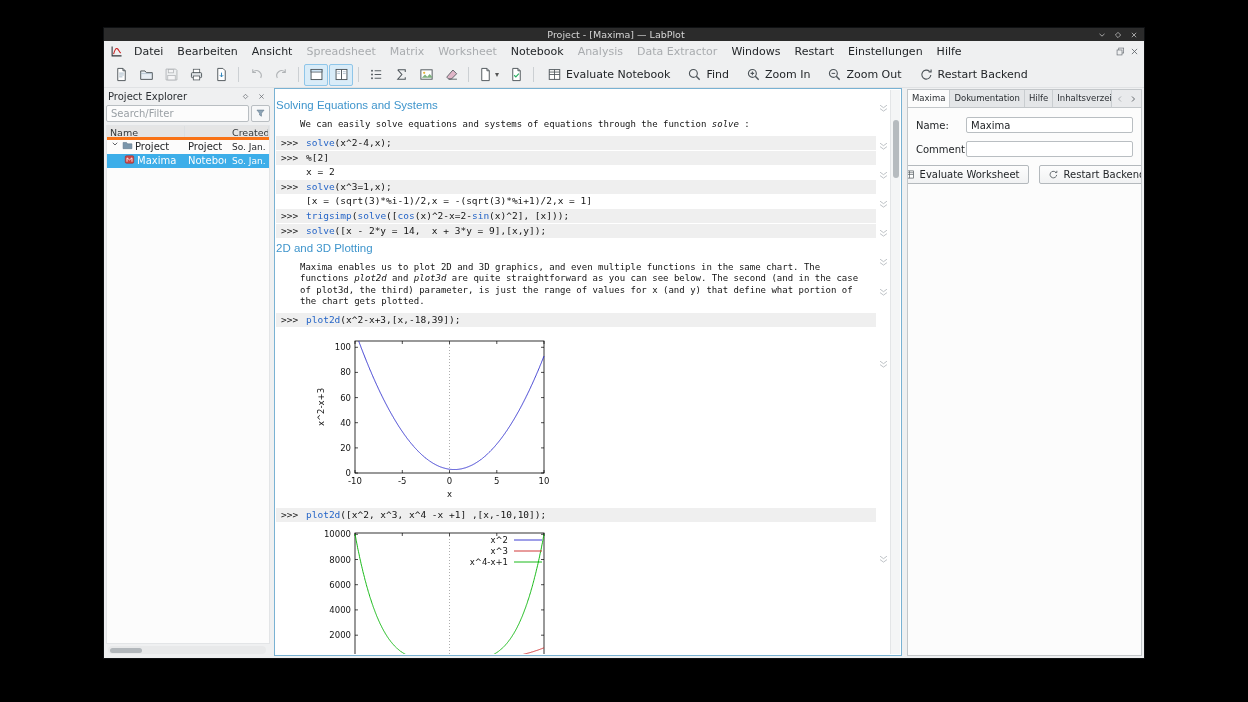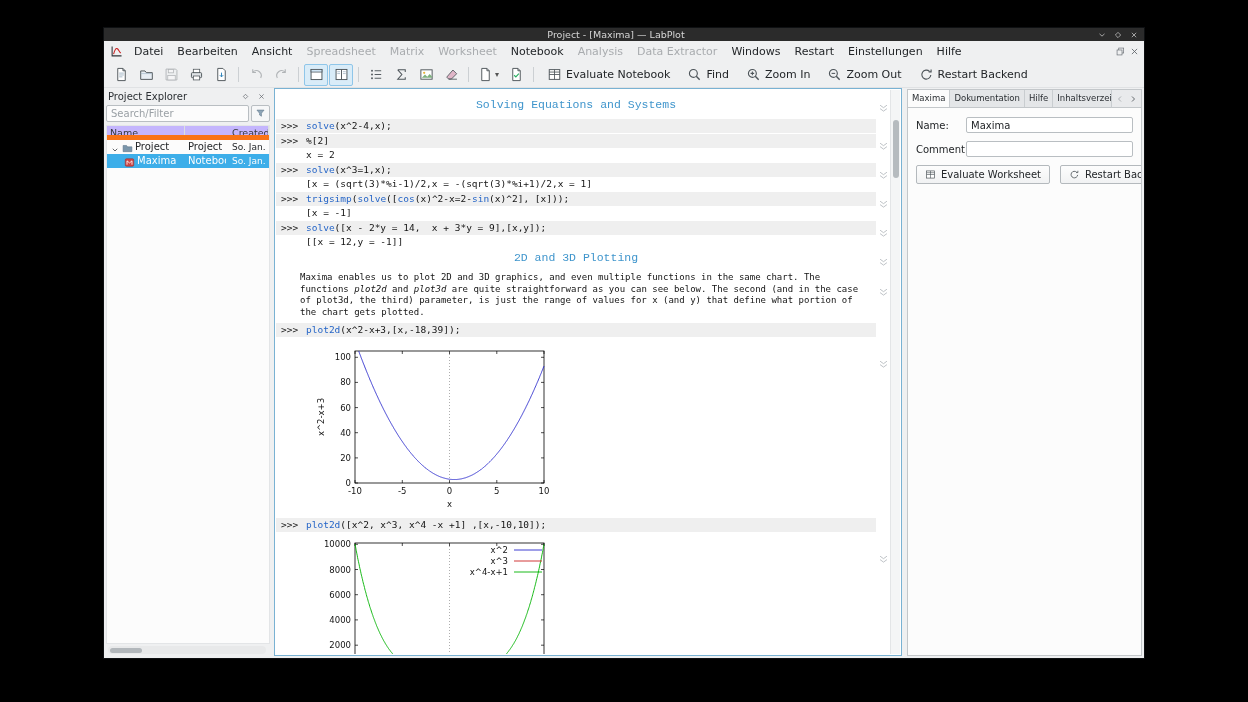--- a/index.html
+++ b/index.html
@@ -39,36 +39,36 @@
   
   .left-dock{width:164px;margin-right:4px;display:flex;flex-direction:column;position:relative;padding-bottom:12px}
   .dock-header{height:16px;display:flex;align-items:center;gap:3px;padding:0 2px;flex:0 0 auto}
   .dock-title{font-size:10px;flex:1;white-space:nowrap;overflow:hidden;color:#2c3034}
   .dock-btn{width:13px;height:13px}
   .search-row{display:flex;gap:2px;margin:1px 0 3px;flex:0 0 auto}
   .search-input{flex:1;min-width:0;height:17px;border:1px solid #b9bec2;border-radius:2px;background:#fcfcfc;font-size:10px;padding:0 4px;font-family:inherit;color:#232629}
   .search-input::placeholder{color:#9aa0a5}
   .filter-btn{width:19px;height:17px;border:1px solid #b9bec2;border-radius:2px;background:#f6f7f8}
   .tree{flex:1;background:#fcfcfc;font-size:10px;overflow:hidden;position:relative;border:1px solid #e3e5e7}
-  .tree-head{display:flex;height:14px;background:#c4b5fd;border-bottom:5px solid #f97316}
+  .tree-head{display:flex;height:14px;background:#e5e5e5;border-bottom:3px solid #f97316}
   .th-cell{padding:0 3px;line-height:13px;border-right:1px solid #dcdfe1;color:#33373a;overflow:hidden;white-space:nowrap;font-size:9.5px}
   .tree-row{display:flex;height:14px;line-height:14px;white-space:nowrap;cursor:default}
   .tree-row.selected{background:#3daee9;color:#fcfcfc}
-  .tr-cell{padding:0 3px;overflow:hidden;display:flex;align-items:flex-end;gap:2px;flex:0 0 auto}
+  .tr-cell{padding:0 3px;overflow:hidden;display:flex;align-items:flex-start;gap:2px;flex:0 0 auto}
   .tr-text{overflow:hidden}
   .expander{width:10px;flex:0 0 auto}
   .tree-ico{flex:0 0 auto}
   .hscroll{position:absolute;left:2px;right:4px;bottom:2px;height:8px;background:#e8e9ea;border-radius:4px}
   .hthumb{position:absolute;left:2px;top:1.5px;width:32px;height:5px;background:#b2b7bb;border-radius:3px}
 
   
   .center{flex:1;min-width:0;position:relative}
   .notebook-frame{position:absolute;inset:0;background:#fff;border:1px solid #79b2d3;overflow:hidden}
   .nb-content{position:absolute;top:1px;left:1px;right:25px;bottom:1px;overflow:hidden;font-family:"DejaVu Sans Mono",monospace;font-size:9.5px;line-height:12px;color:#141414;padding-top:5px}
-  .nb-heading{font-size:11.5px;line-height:14px;color:#3f95cc;text-align:center;margin:3px 0 7px;font-family:Liberation Mono, monospace}
+  .nb-heading{font-size:11.5px;line-height:14px;color:#3f95cc;text-align:left;margin:3px 0 7px;font-family:Liberation Sans, sans-serif}
   .nb-para{margin:0 6px 5px 24px;line-height:11.5px;font-size:9px}
   .nb-para .it{font-style:italic}
   .nb-in{background:#efefef;padding:1px 0 1px 5px;margin-bottom:1px;display:flex}
   .nb-prompt{width:17px;margin-right:8px;flex:0 0 auto;color:#222;white-space:pre}
   .nb-code{white-space:pre}
   .kw{color:#2565c7}
   .nb-out{margin:1px 0 2px 30px;white-space:pre}
   .chart-mount{margin:5px 0 4px 10px}
   .chart-mount svg{display:block}
   .ctick{font-family:"DejaVu Sans",sans-serif;font-size:8.5px;fill:#141414}
@@ -83,21 +83,21 @@
   .tabs{display:flex;height:18px;background:#e9eaec;border-bottom:1px solid #c3c7ca;padding-right:26px;overflow:hidden}
   .tab{padding:0 4px;line-height:17px;font-size:8.5px;border-right:1px solid #c9cdd0;background:#e4e6e8;color:#2b2f33;white-space:nowrap;flex:0 0 auto}
   .tab.active{background:#fcfcfc}
   .tab-arrows{position:absolute;right:0;top:0;height:18px;display:flex;align-items:center;background:#e9eaec;padding:0 3px;gap:3px;border-bottom:1px solid #c3c7ca;border-left:1px solid #c9cdd0}
   .tsbtn{width:10px;height:12px}
   .tsbtn.prev{opacity:.45}
   .form{padding:9px 8px}
   .form-row{display:flex;align-items:center;margin-bottom:8px}
   .form-row label{width:50px;font-size:10px;flex:0 0 auto}
   .form-row input{flex:1;min-width:0;height:16px;border:1px solid #b9bec2;border-radius:2px;background:#fff;font-size:10px;padding:0 4px;font-family:inherit;color:#232629}
-  .btn-row{display:flex;justify-content:flex-start;gap:10px;margin-top:0}
+  .btn-row{display:flex;justify-content:center;gap:10px;margin-top:0}
   .kbtn{display:inline-flex;align-items:center;gap:5px;font-size:10px;padding:2px 8px;border:1px solid #b4b9bd;border-radius:2px;background:linear-gradient(#fdfdfd,#f1f2f3);font-family:inherit;color:#232629;height:19px;white-space:nowrap}
 
   
   .statusbar{height:12px;display:flex;align-items:center;padding:0 4px;font-size:9.5px;line-height:12px;border-top:1px solid #d8dbdd;flex:0 0 auto;color:#26292c}
   .sb-spacer{flex:1}
 </style>
 </head>
 <body>
 
 <div class="desktop">
@@ -426,44 +426,43 @@
         </div>
         <div class="hscroll">
           <div class="hthumb"></div>
         </div>
       </div>
 
       <div class="center">
         <div class="notebook-frame">
           <div class="nb-content" id="nbContent">
               <div class="nb-heading nb-anchor">Solving Equations and Systems</div>
+              <div class="nb-para"><span>We can easily solve equations and systems of equations through the function </span><span class="it">solve</span><span> :</span></div>
               <div class="nb-in nb-anchor">
                 <span class="nb-prompt">&gt;&gt;&gt;</span>
                 <span class="nb-code"><span class="kw">solve</span><span>(x^2-4,x);</span></span>
               </div>
               <div class="nb-in nb-anchor">
                 <span class="nb-prompt">&gt;&gt;&gt;</span>
                 <span class="nb-code"><span>%[2]</span></span>
               </div>
               <div class="nb-out">x = 2</div>
               <div class="nb-in nb-anchor">
                 <span class="nb-prompt">&gt;&gt;&gt;</span>
                 <span class="nb-code"><span class="kw">solve</span><span>(x^3=1,x);</span></span>
               </div>
               <div class="nb-out">[x = (sqrt(3)*%i-1)/2,x = -(sqrt(3)*%i+1)/2,x = 1]</div>
               <div class="nb-in nb-anchor">
                 <span class="nb-prompt">&gt;&gt;&gt;</span>
                 <span class="nb-code"><span class="kw">trigsimp</span><span>(</span><span class="kw">solve</span><span>([</span><span class="kw">cos</span><span>(x)^2-x=2-</span><span class="kw">sin</span><span>(x)^2], [x]));</span></span>
               </div>
-              <div class="nb-out">[x = -1]</div>
               <div class="nb-in nb-anchor">
                 <span class="nb-prompt">&gt;&gt;&gt;</span>
                 <span class="nb-code"><span class="kw">solve</span><span>([x - 2*y = 14,  x + 3*y = 9],[x,y]);</span></span>
               </div>
-              <div class="nb-out">[[x = 12,y = -1]]</div>
               <div class="nb-heading nb-anchor">2D and 3D Plotting</div>
               <div class="nb-para"><span>Maxima enables us to plot 2D and 3D graphics, and even multiple functions in the same chart. The functions </span><span class="it">plot2d</span><span> and </span><span class="it">plot3d</span><span> are quite straightforward as you can see below. The second (and in the case of plot3d, the third) parameter, is just the range of values for x (and y) that define what portion of the chart gets plotted.</span></div>
               <div class="nb-in nb-anchor">
                 <span class="nb-prompt">&gt;&gt;&gt;</span>
                 <span class="nb-code"><span class="kw">plot2d</span><span>(x^2-x+3,[x,-18,39]);</span></span>
               </div>
               <div class="chart-mount">
                 <svg width="277" height="172" viewBox="0 0 277 172">
                   <line x1="69.0" y1="141" x2="69.0" y2="138" stroke="#000" stroke-width="0.7"></line>
                   <line x1="69.0" y1="9" x2="69.0" y2="12" stroke="#000" stroke-width="0.7"></line>

